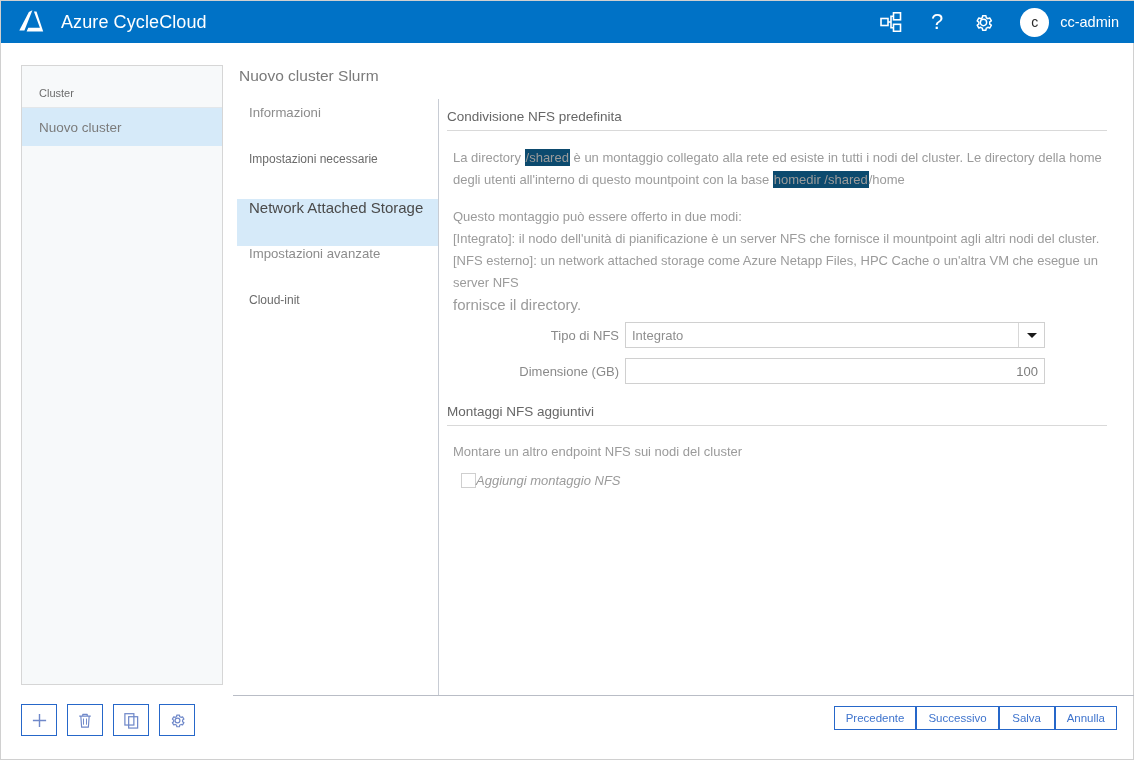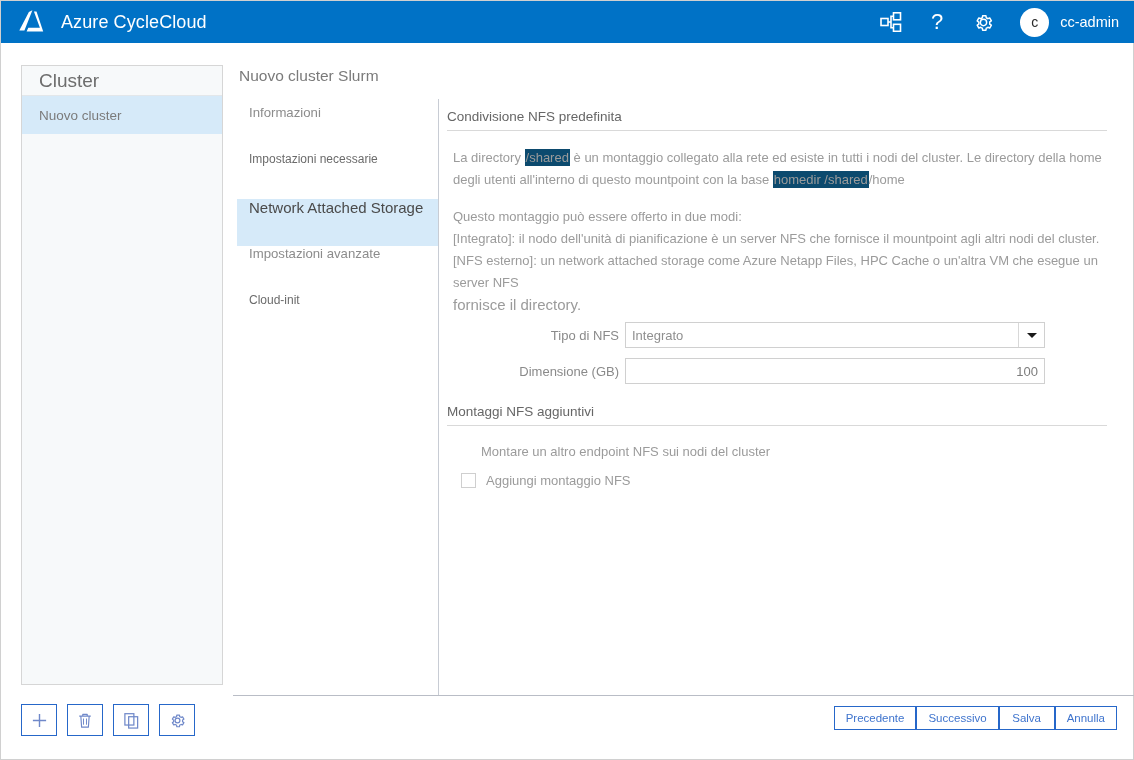--- a/index.html
+++ b/index.html
@@ -54,22 +54,23 @@
   
   .left-panel {
     position: absolute; left: 20px; top: 64px;
     width: 202px; height: 620px;
     background: #f7f9fa;
     border: 1px solid #d6d6d6;
   }
   .left-head {
     height: 30px; padding: 0 0 0 17px;
     display: flex; align-items: center;
-    font-size: 19px; color: #6d6d6d;
+    font-size: 11px; color: #6d6d6d;
     border-bottom: 1px solid #e3e7ea;
+    margin-top: 12px;
   }
   .left-item {
     height: 38px; padding-left: 17px;
     display: flex; align-items: center;
     font-size: 13.5px; color: #7b7b7b; cursor: pointer;
   }
   .left-item.selected { background: #d6eaf9; }
 
   .left-toolbar {
     position: absolute; left: 20px; top: 703px;
@@ -161,25 +162,25 @@
     width: 100%; height: 26px;
     border: 1px solid #d0d0d0; background: #ffffff;
     display: flex; align-items: center; justify-content: flex-end;
     padding-right: 6px;
     font-size: 13px; color: #7c7c7c;
   }
 
   .section-head.second { margin-top: 20px; }
   .sub-note {
     margin-top: 18px; padding-left: 6px;
-    font-size: 13px; color: #9b9b9b; margin-left: 28px;
+    font-size: 13px; color: #9b9b9b;
   }
   .check-row {
     margin-top: 14px; padding-left: 14px;
-    display: flex; align-items: center; gap: 10px; cursor: pointer;
+    display: flex; align-items: center; cursor: pointer; font-style: italic;
   }
   .checkbox {
     width: 15px; height: 15px;
     border: 1px solid #cfcfcf; background: #ffffff;
   }
   .check-label { font-size: 13px; color: #9b9b9b; white-space: nowrap; }
 
   
   .footer-btns {
     position: absolute; right: 16px; top: 705px;

